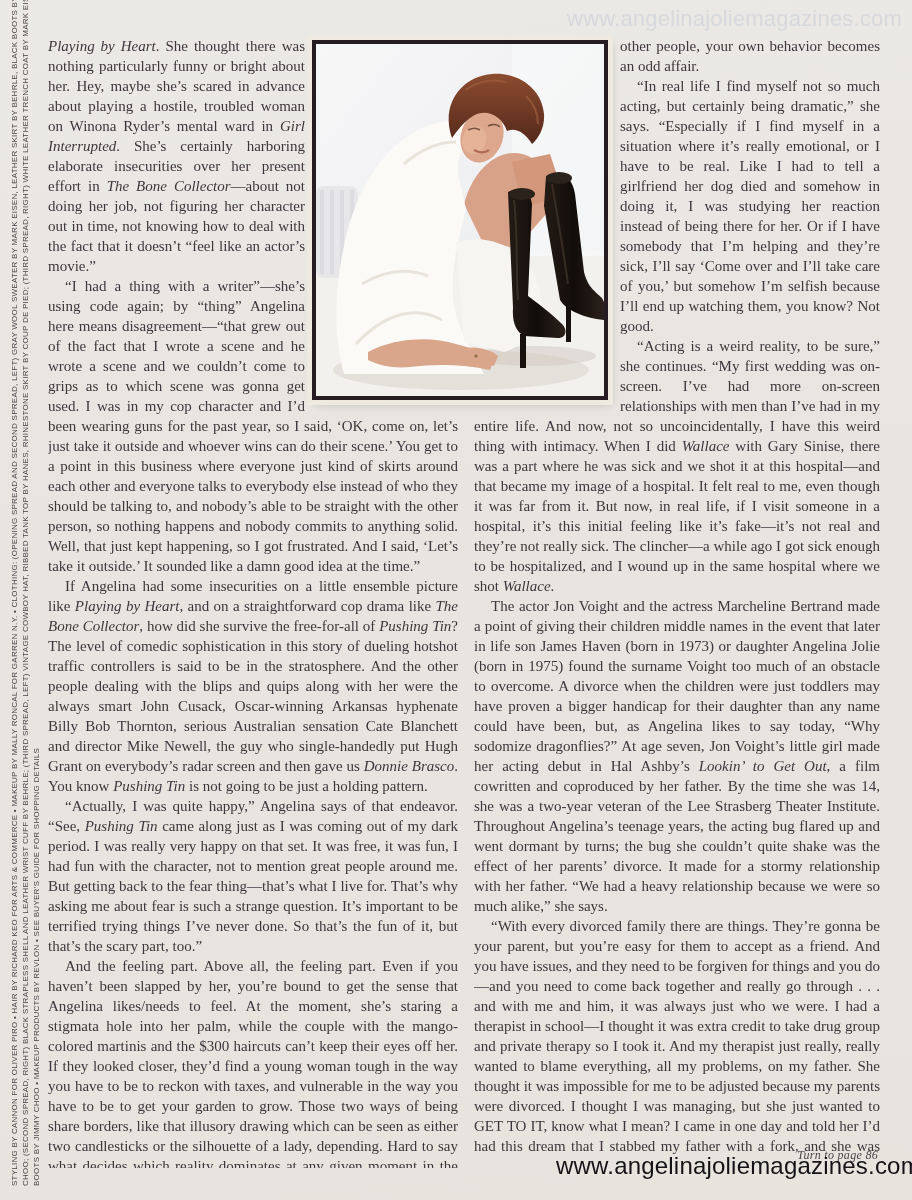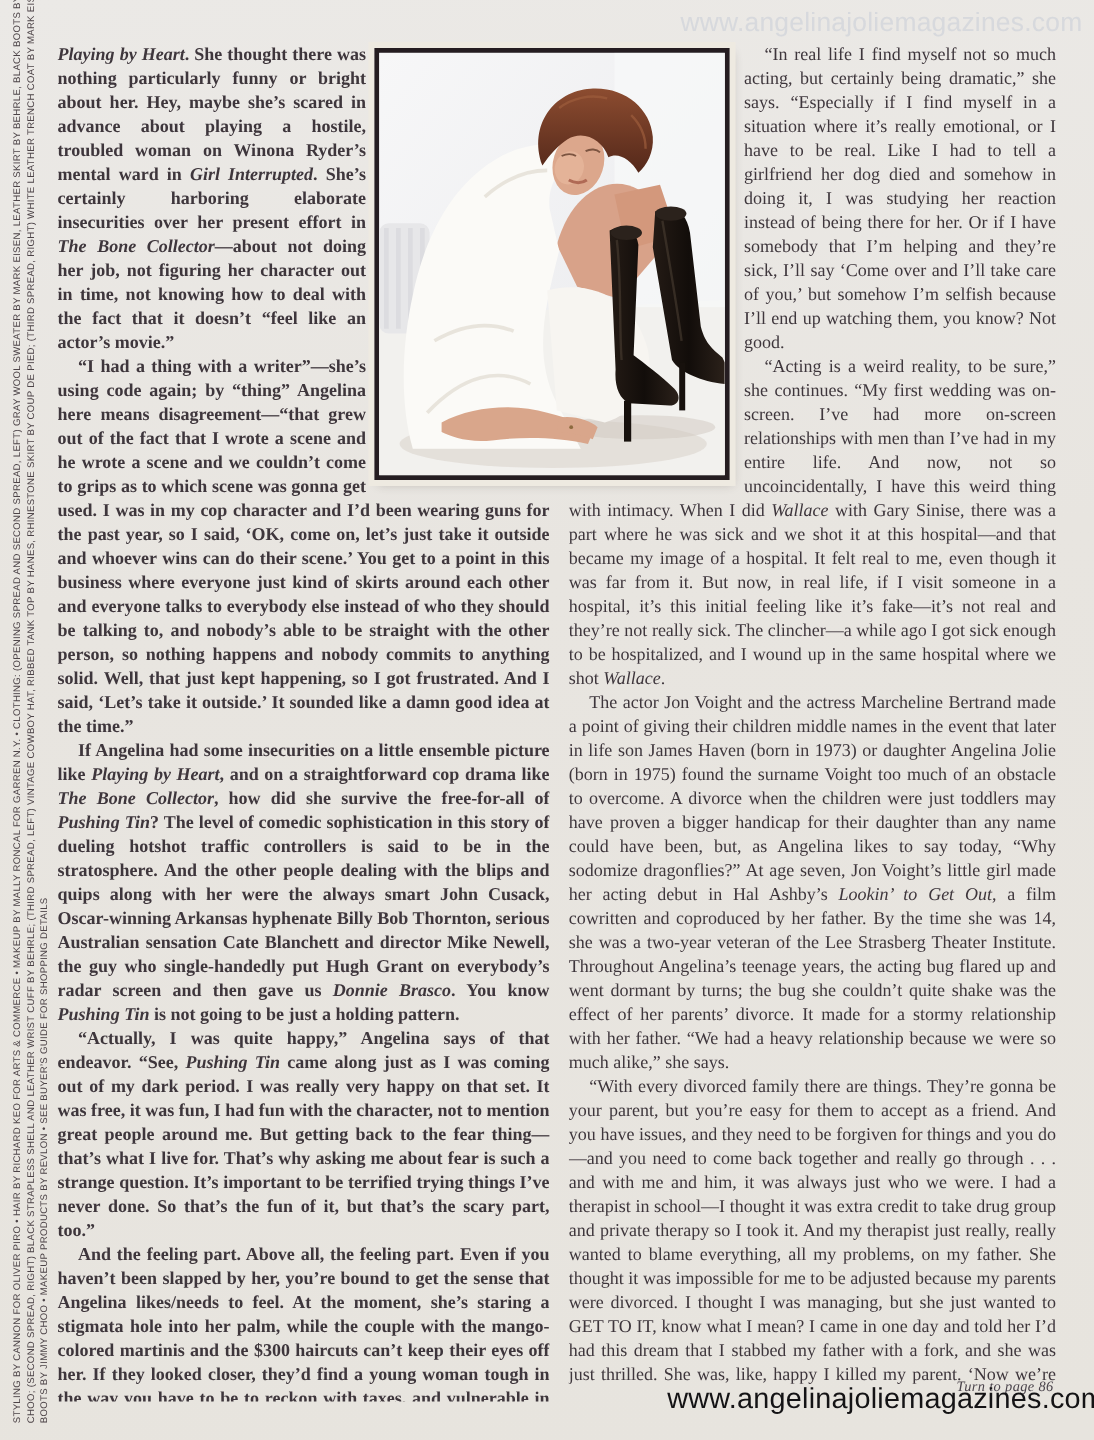--- a/index.html
+++ b/index.html
@@ -16,21 +16,21 @@
     font-family:"Liberation Sans","DejaVu Sans",sans-serif;
     font-size:8px;line-height:11px;letter-spacing:.25px;color:#4c4347;
     white-space:nowrap;
   }
   .credits span{display:block;}
   
   .col{
     position:absolute;top:36px;font-size:15px;line-height:20px;
     text-align:justify;color:#3e363c;
   }
-  .col-left{left:48px;width:410px;height:1132px;overflow:hidden;font-weight:bold;}
+  .col-left{left:48px;width:410px;height:1132px;overflow:hidden;}
   .col-right{left:474px;width:406px;height:1118px;overflow:hidden;}
   .spacer{background:transparent;}
   .spacer-r{float:right;width:153px;height:370px;}
   .spacer-l{float:left;width:146px;height:370px;}
   .col p{margin:0;text-indent:17px;}
   .col p.no-indent{text-indent:0;}
   .col i{font-style:italic;}
   
   .photo-frame{
     position:absolute;left:312px;top:40px;width:288px;height:352px;margin:0;
@@ -70,20 +70,21 @@
     <div class="spacer spacer-r"></div>
     <p class="no-indent"><i>Playing by Heart</i><span>. She thought there was nothing particularly funny or bright about her. Hey, maybe she’s scared in advance about playing a hostile, troubled woman on Winona Ryder’s mental ward in </span><i>Girl Interrupted</i><span>. She’s certainly harboring elaborate insecurities over her present effort in </span><i>The Bone Collector</i><span>—about not doing her job, not figuring her character out in time, not knowing how to deal with the fact that it doesn’t “feel like an actor’s movie.”</span></p>
     <p><span>“I had a thing with a writer”—she’s using code again; by “thing” Angelina here means disagreement—“that grew out of the fact that I wrote a scene and he wrote a scene and we couldn’t come to grips as to which scene was gonna get used. I was in my cop character and I’d been wearing guns for the past year, so I said, ‘OK, come on, let’s just take it outside and whoever wins can do their scene.’ You get to a point in this business where everyone just kind of skirts around each other and everyone talks to everybody else instead of who they should be talking to, and nobody’s able to be straight with the other person, so nothing happens and nobody commits to anything solid. Well, that just kept happening, so I got frustrated. And I said, ‘Let’s take it outside.’ It sounded like a damn good idea at the time.”</span></p>
     <p><span>If Angelina had some insecurities on a little ensemble picture like </span><i>Playing by Heart</i><span>, and on a straightforward cop drama like </span><i>The Bone Collector</i><span>, how did she survive the free-for-all of </span><i>Pushing Tin</i><span>? The level of comedic sophistication in this story of dueling hotshot traffic controllers is said to be in the stratosphere. And the other people dealing with the blips and quips along with her were the always smart John Cusack, Oscar-winning Arkansas hyphenate Billy Bob Thornton, serious Australian sensation Cate Blanchett and director Mike Newell, the guy who single-handedly put Hugh Grant on everybody’s radar screen and then gave us </span><i>Donnie Brasco</i><span>. You know </span><i>Pushing Tin</i><span> is not going to be just a holding pattern.</span></p>
     <p><span>“Actually, I was quite happy,” Angelina says of that endeavor. “See, </span><i>Pushing Tin</i><span> came along just as I was coming out of my dark period. I was really very happy on that set. It was free, it was fun, I had fun with the character, not to mention great people around me. But getting back to the fear thing—that’s what I live for. That’s why asking me about fear is such a strange question. It’s important to be terrified trying things I’ve never done. So that’s the fun of it, but that’s the scary part, too.”</span></p>
     <p><span>And the feeling part. Above all, the feeling part. Even if you haven’t been slapped by her, you’re bound to get the sense that Angelina likes/needs to feel. At the moment, she’s staring a stigmata hole into her palm, while the couple with the mango-colored martinis and the $300 haircuts can’t keep their eyes off her. If they looked closer, they’d find a young woman tough in the way you have to be to reckon with taxes, and vulnerable in the way you have to be to get your garden to grow. Those two ways of being share borders, like that illusory drawing which can be seen as either two candlesticks or the silhouette of a lady, depending. Hard to say what decides which reality dominates at any given moment in the actress’s life, but this much seems certain: she knows full well that when you spend your life pretending to be</span></p>
   </div>
 
   <div class="col col-right">
     <div class="spacer spacer-l"></div>
+    <p class="no-indent"><span>other people, your own behavior becomes an odd affair.</span></p>
     <p><span>“In real life I find myself not so much acting, but certainly being dramatic,” she says. “Especially if I find myself in a situation where it’s really emotional, or I have to be real. Like I had to tell a girlfriend her dog died and somehow in doing it, I was studying her reaction instead of being there for her. Or if I have somebody that I’m helping and they’re sick, I’ll say ‘Come over and I’ll take care of you,’ but somehow I’m selfish because I’ll end up watching them, you know? Not good.</span></p>
     <p><span>“Acting is a weird reality, to be sure,” she continues. “My first wedding was on-screen. I’ve had more on-screen relationships with men than I’ve had in my entire life. And now, not so uncoincidentally, I have this weird thing with intimacy. When I did </span><i>Wallace</i><span> with Gary Sinise, there was a part where he was sick and we shot it at this hospital—and that became my image of a hospital. It felt real to me, even though it was far from it. But now, in real life, if I visit someone in a hospital, it’s this initial feeling like it’s fake—it’s not real and they’re not really sick. The clincher—a while ago I got sick enough to be hospitalized, and I wound up in the same hospital where we shot </span><i>Wallace</i><span>.</span></p>
     <p><span>The actor Jon Voight and the actress Marcheline Bertrand made a point of giving their children middle names in the event that later in life son James Haven (born in 1973) or daughter Angelina Jolie (born in 1975) found the surname Voight too much of an obstacle to overcome. A divorce when the children were just toddlers may have proven a bigger handicap for their daughter than any name could have been, but, as Angelina likes to say today, “Why sodomize dragonflies?” At age seven, Jon Voight’s little girl made her acting debut in Hal Ashby’s </span><i>Lookin’ to Get Out</i><span>, a film cowritten and coproduced by her father. By the time she was 14, she was a two-year veteran of the Lee Strasberg Theater Institute. Throughout Angelina’s teenage years, the acting bug flared up and went dormant by turns; the bug she couldn’t quite shake was the effect of her parents’ divorce. It made for a stormy relationship with her father. “We had a heavy relationship because we were so much alike,” she says.</span></p>
     <p><span>“With every divorced family there are things. They’re gonna be your parent, but you’re easy for them to accept as a friend. And you have issues, and they need to be forgiven for things and you do—and you need to come back together and really go through . . . and with me and him, it was always just who we were. I had a therapist in school—I thought it was extra credit to take drug group and private therapy so I took it. And my therapist just really, really wanted to blame everything, all my problems, on my father. She thought it was impossible for me to be adjusted because my parents were divorced. I thought I was managing, but she just wanted to GET TO IT, know what I mean? I came in one day and told her I’d had this dream that I stabbed my father with a fork, and she was just thrilled. She was, like, happy I killed my parent. ‘Now we’re getting some-</span></p>
   </div>
 
   <figure class="photo-frame">
     <svg viewBox="0 0 288 352" preserveAspectRatio="none" aria-hidden="true">
       <defs>
         <linearGradient id="bgG" x1="0" y1="0" x2="1" y2="1">

